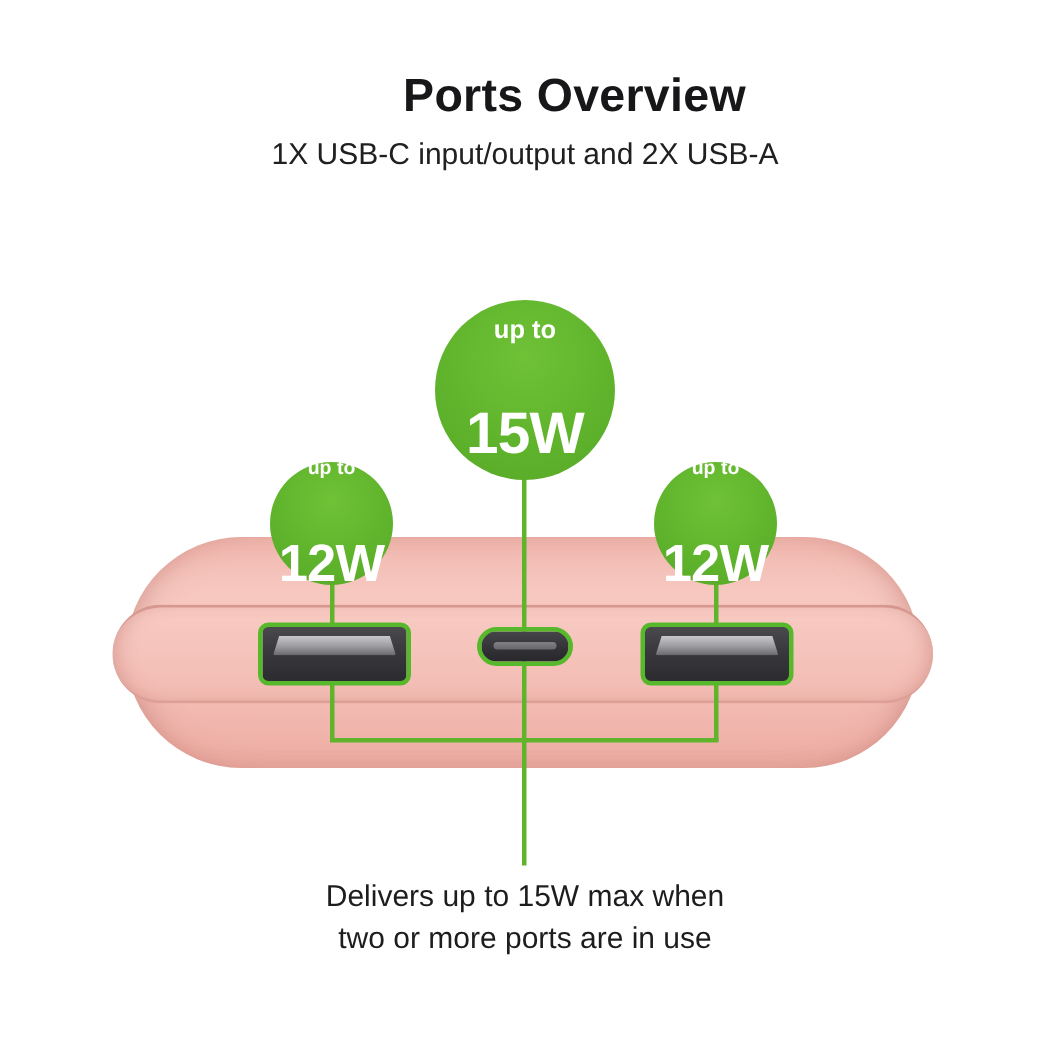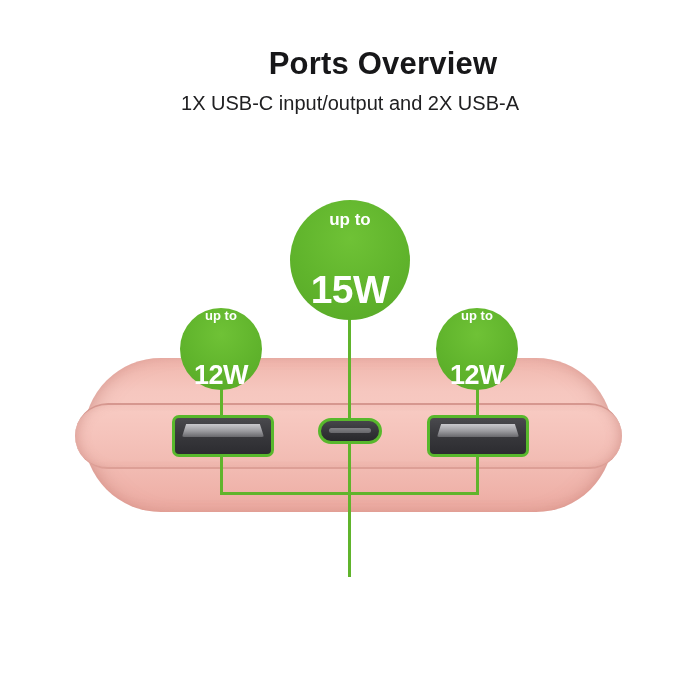--- a/index.html
+++ b/index.html
@@ -61,21 +61,21 @@
     background:radial-gradient(circle at 50% 32%,#6fc236 0%,#60b42c 55%,#57a827 100%);
     gap:12px;
   }
   .badge .upto{font-weight:700;line-height:1;}
   .badge .watt{font-weight:700;line-height:1;margin-top:25px;}
   .badge.big{left:290px;top:200px;width:120px;height:120px;}
   .badge.big .upto{font-size:17px;margin-bottom:5px;}
   .badge.big .watt{font-size:39px;letter-spacing:-.5px;}
   .badge.small{width:82px;height:82px;}
   .badge.small .upto{font-size:13px;margin-bottom:3px;}
-  .badge.small .watt{font-size:27px;letter-spacing:-.5px;}
+  .badge.small .watt{font-size:35px;letter-spacing:-.5px;}
   .badge.left{left:180px;top:308px;}
   .badge.right{left:436px;top:308px;}
 
   
   .footnote{
     position:absolute;left:0;top:584px;width:700px;text-align:center;
     font-size:20px;line-height:28px;color:#1d1d1f;
   }
 </style>
 </head>
@@ -114,14 +114,18 @@
   </div>
   <div class="badge small left">
     <span class="upto">up to</span>
     <span class="watt">12W</span>
   </div>
   <div class="badge small right">
     <span class="upto">up to</span>
     <span class="watt">12W</span>
   </div>
 
+  <div class="footnote">
+    <div>Delivers up to 15W max when</div>
+    <div>two or more ports are in use</div>
+  </div>
 
 </div>
 
 </body></html>

